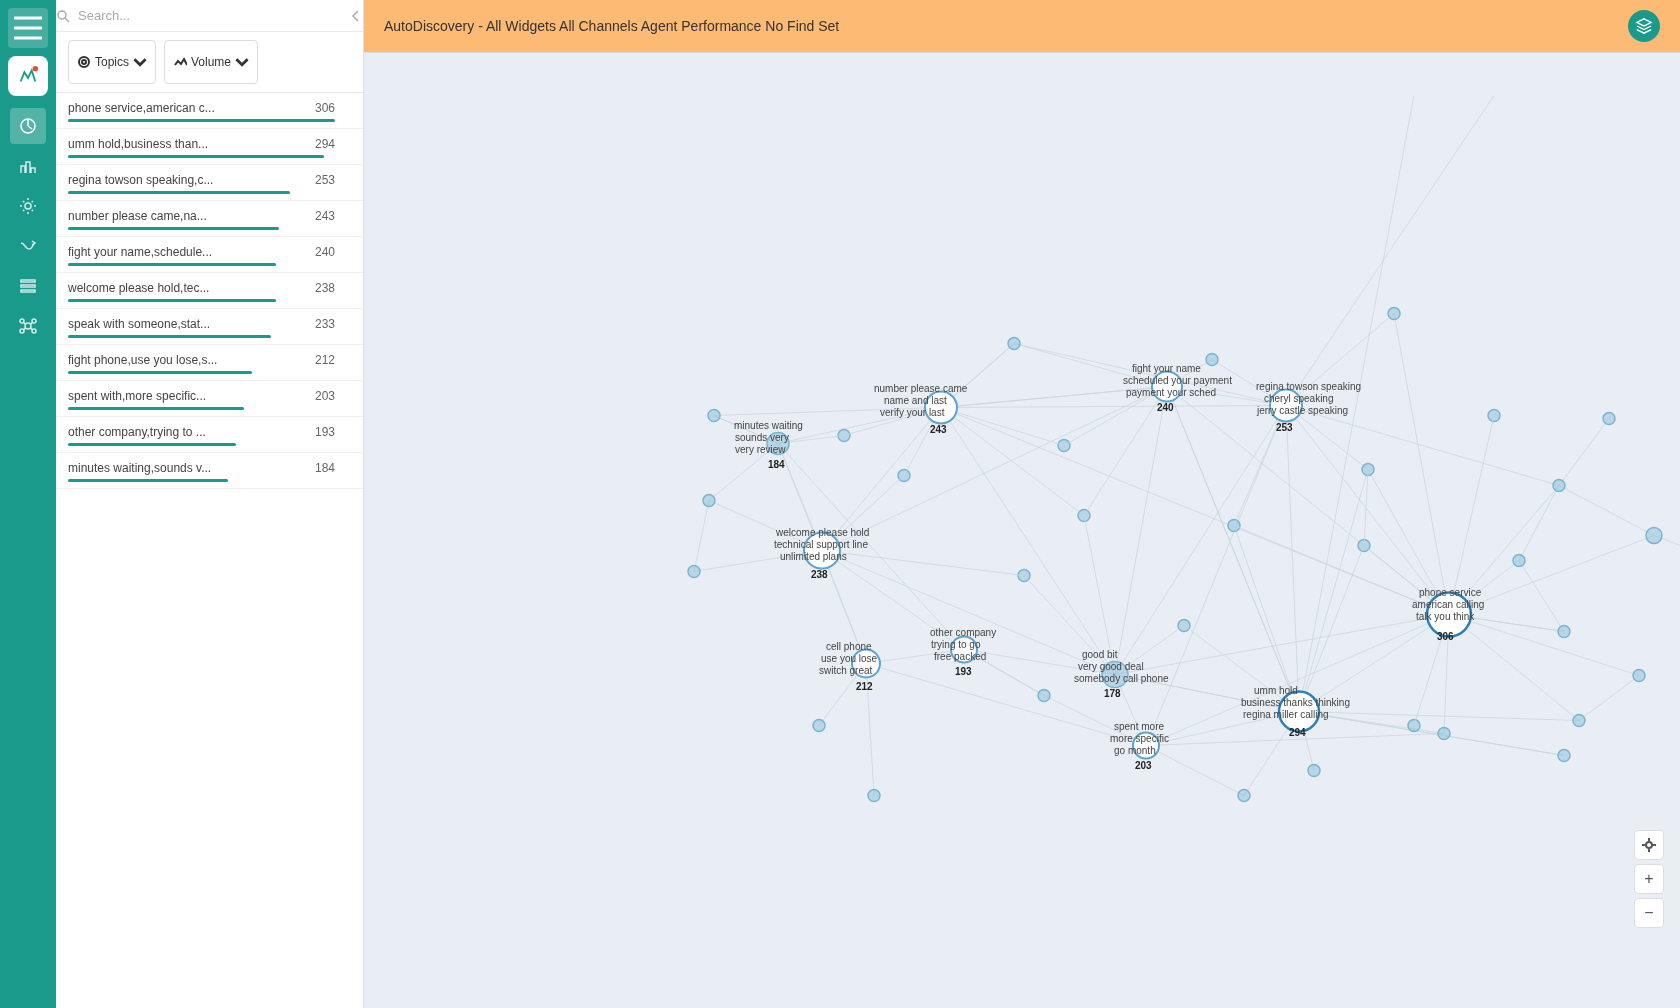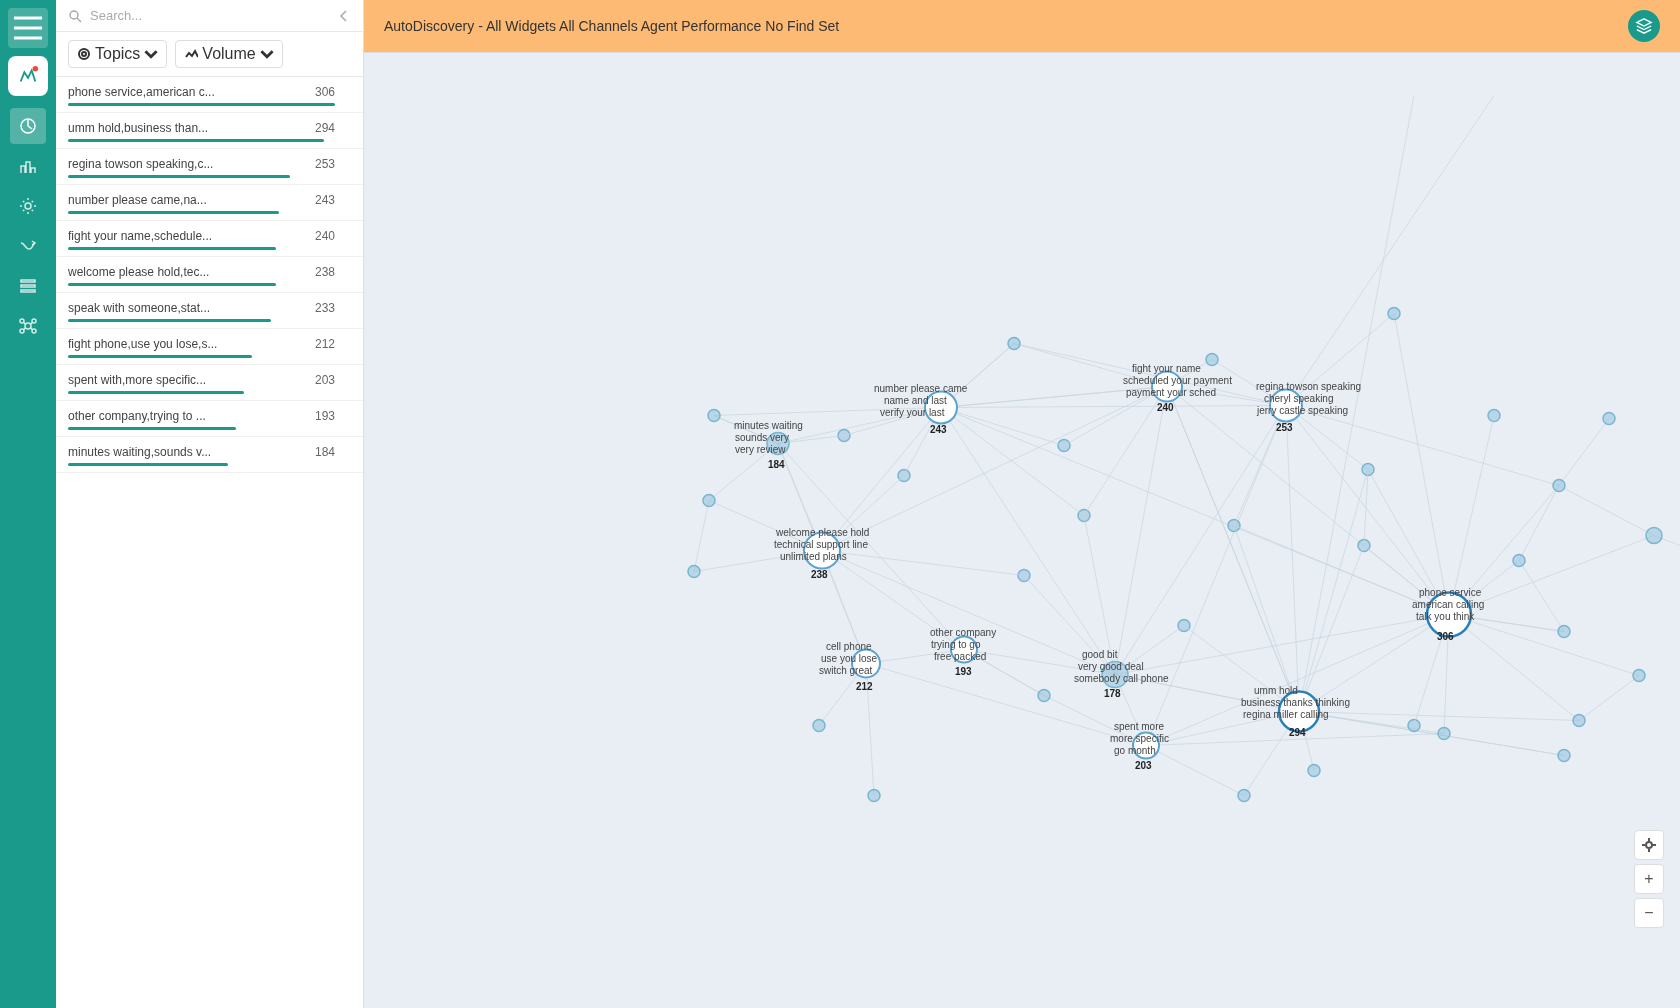--- a/index.html
+++ b/index.html
@@ -54,21 +54,21 @@
       background: white;
       display: flex;
       flex-direction: column;
       border-right: 1px solid #e0e0e0;
       flex-shrink: 0;
     }
 
     .sidebar-search {
       display: flex;
       align-items: center;
-      padding: 8px 12px;
+      padding: 8px 0;
       border-bottom: 1px solid #e8e8e8;
       gap: 8px;
     }
     .sidebar-search input {
       flex: 1;
       border: none;
       outline: none;
       font-size: 13px;
       color: #666;
       background: transparent;
@@ -81,25 +81,25 @@
       display: flex;
       align-items: center;
       padding: 8px 12px;
       border-bottom: 1px solid #e8e8e8;
       gap: 4px;
     }
     .dropdown-btn {
       display: flex;
       align-items: center;
       gap: 4px;
-      padding: 4px 8px;
+      padding: 14px 8px;
       border: 1px solid #ddd;
       border-radius: 4px;
       background: white;
-      font-size: 16px;
+      font-size: 12px;
       color: #333;
       cursor: pointer;
     }
     .dropdown-btn svg { width: 14px; height: 14px; fill: none; stroke: currentColor; stroke-width: 2; }
 
     .sidebar-list {
       flex: 1;
       overflow-y: auto;
     }
     .sidebar-list::-webkit-scrollbar { width: 4px; }

